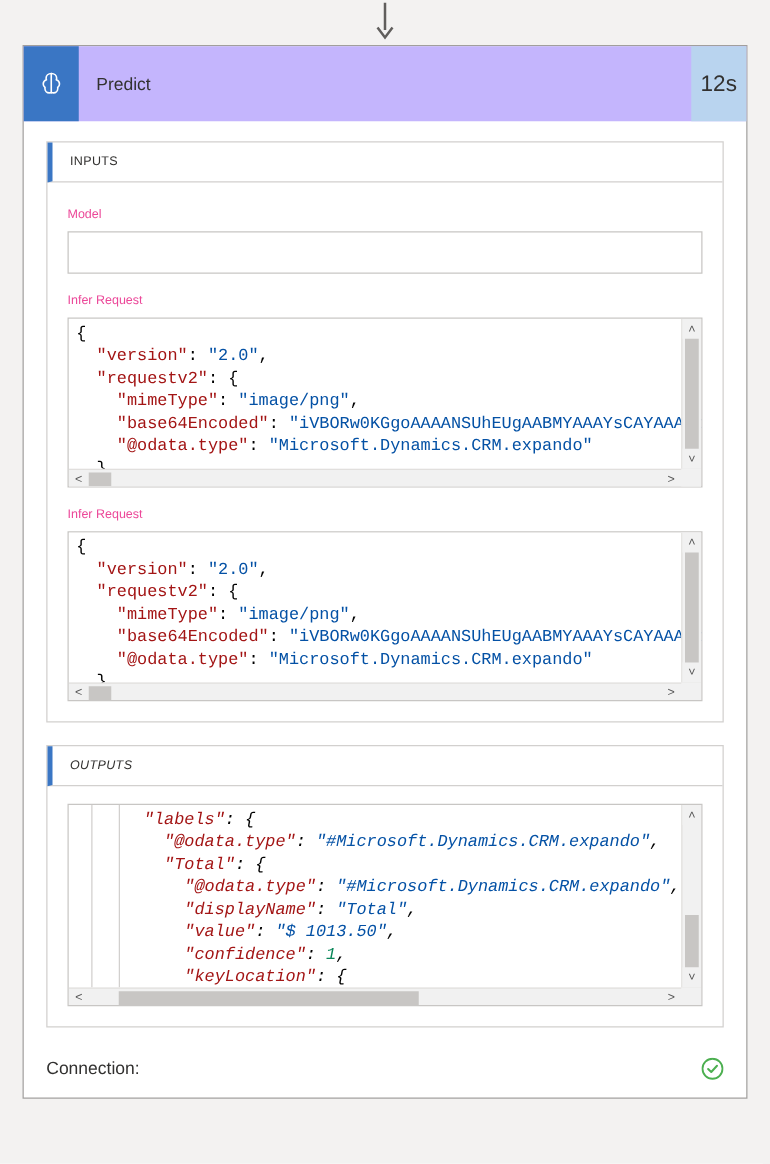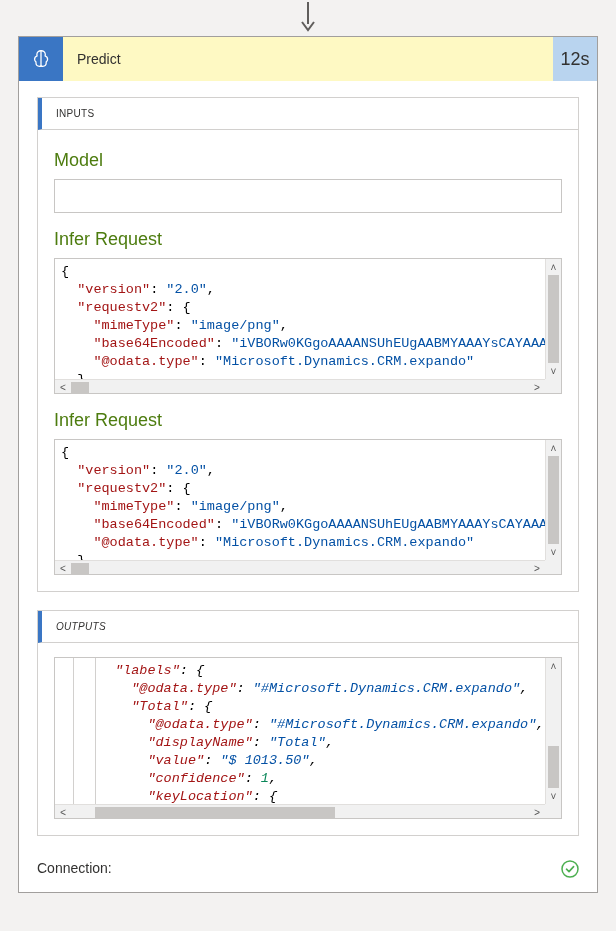--- a/index.html
+++ b/index.html
@@ -19,22 +19,22 @@
     }
     .arrow-down svg { display: block; }
     .card {
       background: #fff;
       border: 1px solid #a19f9d;
       margin: 0 18px 2px 18px;
     }
     .card-header {
       display: flex;
       align-items: stretch;
-      background: #fef9c3;
-      height: 44px;
+      background: #c4b5fd;
+      height: 60px;
       justify-content: center;
     }
     .icon-box {
       width: 44px;
       background: #3a76c4;
       display: flex;
       align-items: center;
       justify-content: center;
     }
     .icon-box svg { width: 22px; height: 22px; }
@@ -65,22 +65,22 @@
       border-bottom: 1px solid #d2d0ce;
       padding: 10px 14px;
       font-size: 10px;
       letter-spacing: 0.3px;
       color: #323130;
     }
     .section-body {
       padding: 14px 16px 16px 16px;
     }
     .field-label {
-      font-size: 18px;
-      color: #4d7c0f;
+      font-size: 10px;
+      color: #ec4899;
       margin-bottom: 8px;
       margin-top: 6px;
     }
     .text-input {
       width: 100%;
       height: 34px;
       border: 1px solid #c8c6c4;
       padding: 4px 8px;
       font-family: inherit;
       font-size: 14px;

